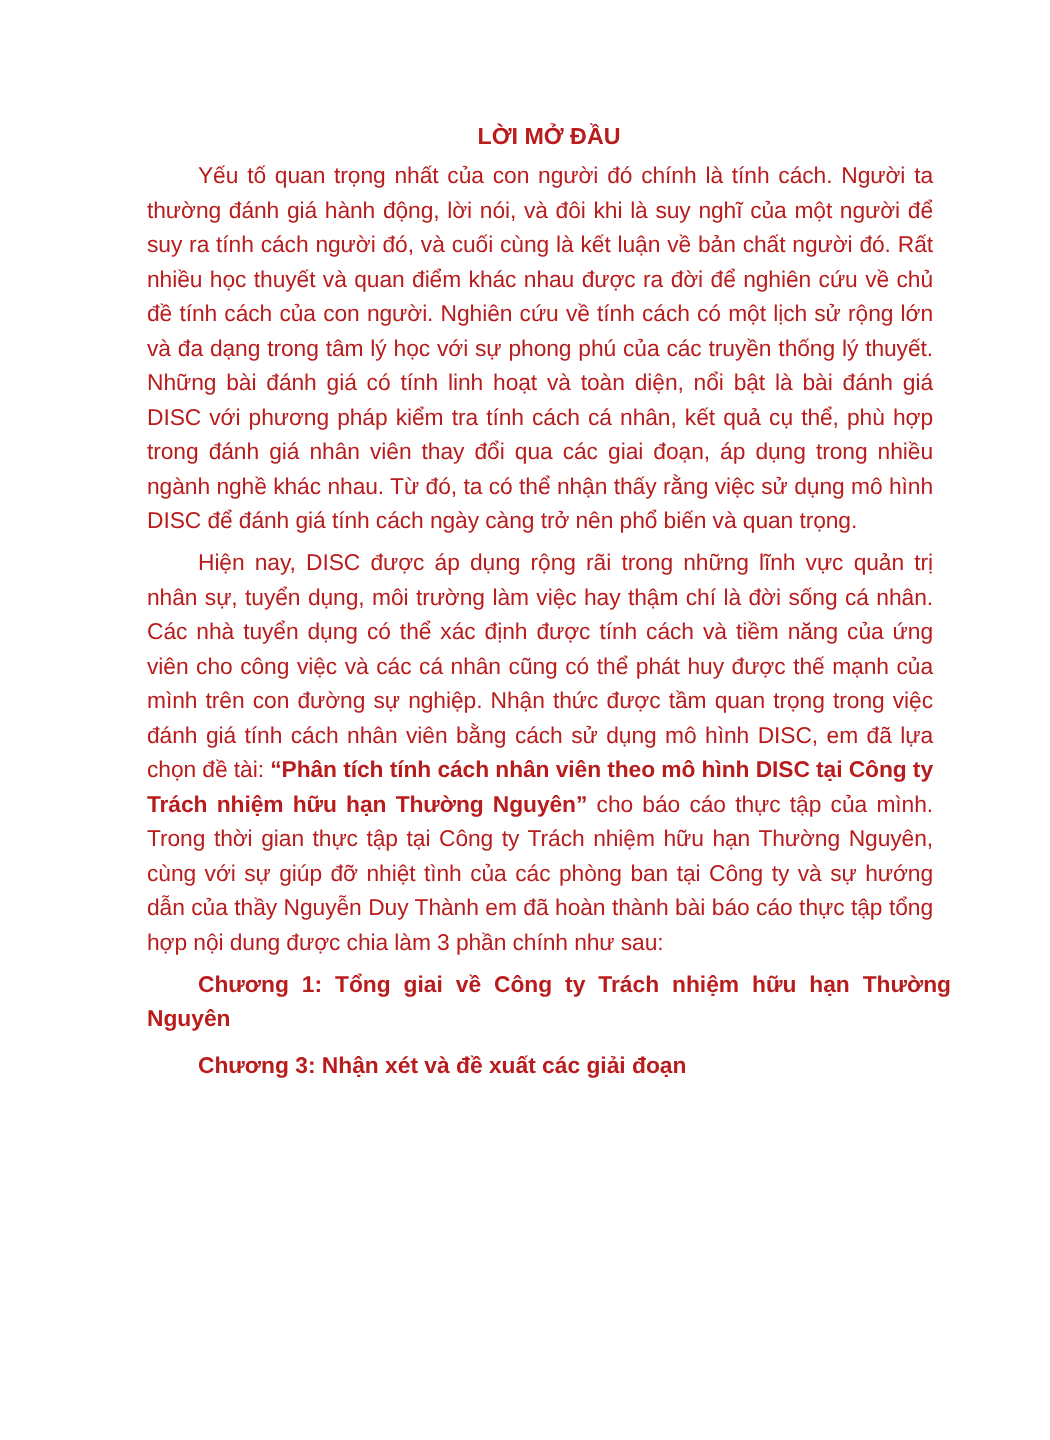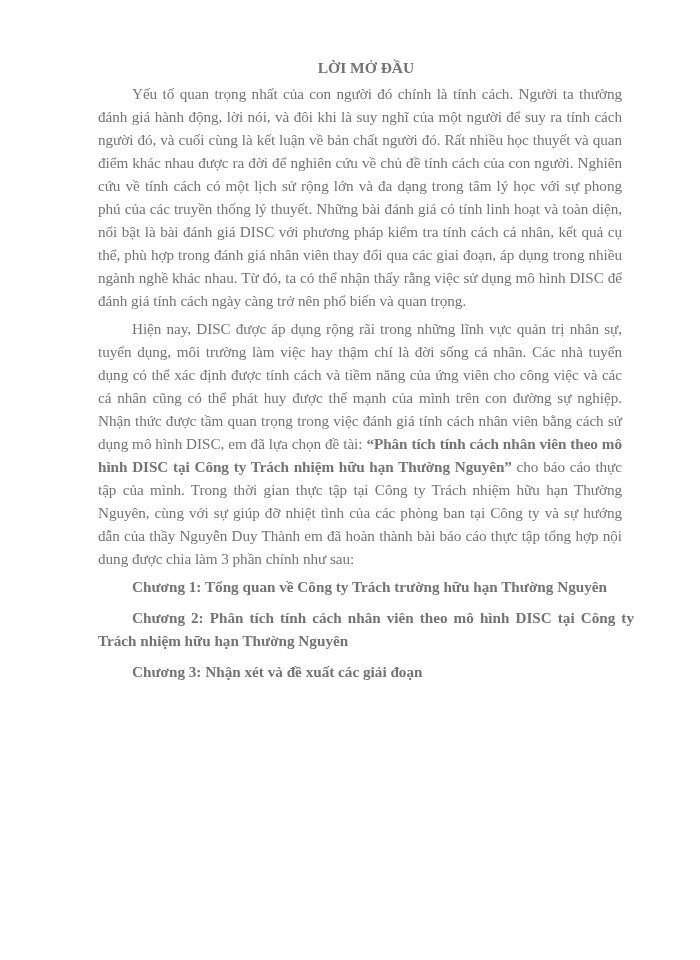--- a/index.html
+++ b/index.html
@@ -1,20 +1,20 @@
 <!DOCTYPE html>
 <html><head>
 <meta charset="utf-8">
 <style>
   html, body { margin: 0; padding: 0; background: #ffffff; }
   body { width: 700px; height: 960px; position: relative; overflow: hidden; }
   .page {
-    position: absolute; left: 98px; top: 56px; width: 536px;
-    font-family: Liberation Serif, serif;
-    font-size: 15.2px; color: #737373; line-height: 23px;
+    position: absolute; left: 98px; top: 80px; width: 536px;
+    font-family: Liberation Sans, sans-serif;
+    font-size: 15.2px; color: #b91c1c; line-height: 23px;
   }
   .title {
     text-align: center; font-weight: bold; font-size: 15.5px;
     margin: 0 0 3px 0; height: 23px;
   }
   .para {
     text-align: justify; text-indent: 34px; margin: 0 12px 5px 0;
     letter-spacing: -0.05px;
   }
   .para b { font-weight: bold; }
@@ -28,17 +28,16 @@
 <body>
 
 <div class="page">
   <div class="title">LỜI MỞ ĐẦU</div>
 
   <p class="para"><span>Yếu tố quan trọng nhất của con người đó chính là tính cách. Người ta thường đánh giá hành động, lời nói, và đôi khi là suy nghĩ của một người để suy ra tính cách người đó, và cuối cùng là kết luận về bản chất người đó. Rất nhiều học thuyết và quan điểm khác nhau được ra đời để nghiên cứu về chủ đề tính cách của con người. Nghiên cứu về tính cách có một lịch sử rộng lớn và đa dạng trong tâm lý học với sự phong phú của các truyền thống lý thuyết. Những bài đánh giá có tính linh hoạt và toàn diện, nổi bật là bài đánh giá DISC với phương pháp kiểm tra tính cách cá nhân, kết quả cụ thể, phù hợp trong đánh giá nhân viên thay đổi qua các giai đoạn, áp dụng trong nhiều ngành nghề khác nhau. Từ đó, ta có thể nhận thấy rằng việc sử dụng mô hình DISC để đánh giá tính cách ngày càng trở nên phổ biến và quan trọng.</span></p>
 
   <p class="para"><span>Hiện nay, DISC được áp dụng rộng rãi trong những lĩnh vực quản trị nhân sự, tuyển dụng, môi trường làm việc hay thậm chí là đời sống cá nhân. Các nhà tuyển dụng có thể xác định được tính cách và tiềm năng của ứng viên cho công việc và các cá nhân cũng có thể phát huy được thế mạnh của mình trên con đường sự nghiệp. Nhận thức được tầm quan trọng trong việc đánh giá tính cách nhân viên bằng cách sử dụng mô hình DISC, em đã lựa chọn đề tài: </span><b>“Phân tích tính cách nhân viên theo mô hình DISC tại Công ty Trách nhiệm hữu hạn Thường Nguyên”</b><span> cho báo cáo thực tập của mình. Trong thời gian thực tập tại Công ty Trách nhiệm hữu hạn Thường Nguyên, cùng với sự giúp đỡ nhiệt tình của các phòng ban tại Công ty và sự hướng dẫn của thầy Nguyễn Duy Thành em đã hoàn thành bài báo cáo thực tập tổng hợp nội dung được chia làm 3 phần chính như sau:</span></p>
 
   <div class="chapters">
-    <p class="chapter">Chương 1: Tổng quan về Công ty Trách trường hữu hạn Thường Nguyên</p>
-    <p class="chapter">Chương 2: Phân tích tính cách nhân viên theo mô hình DISC tại Công ty Trách nhiệm hữu hạn Thường Nguyên</p>
+    <p class="chapter">Chương 1: Tổng giai về Công ty Trách nhiệm hữu hạn Thường Nguyên</p>
     <p class="chapter">Chương 3: Nhận xét và đề xuất các giải đoạn</p>
   </div>
 </div>
 
 </body></html>

